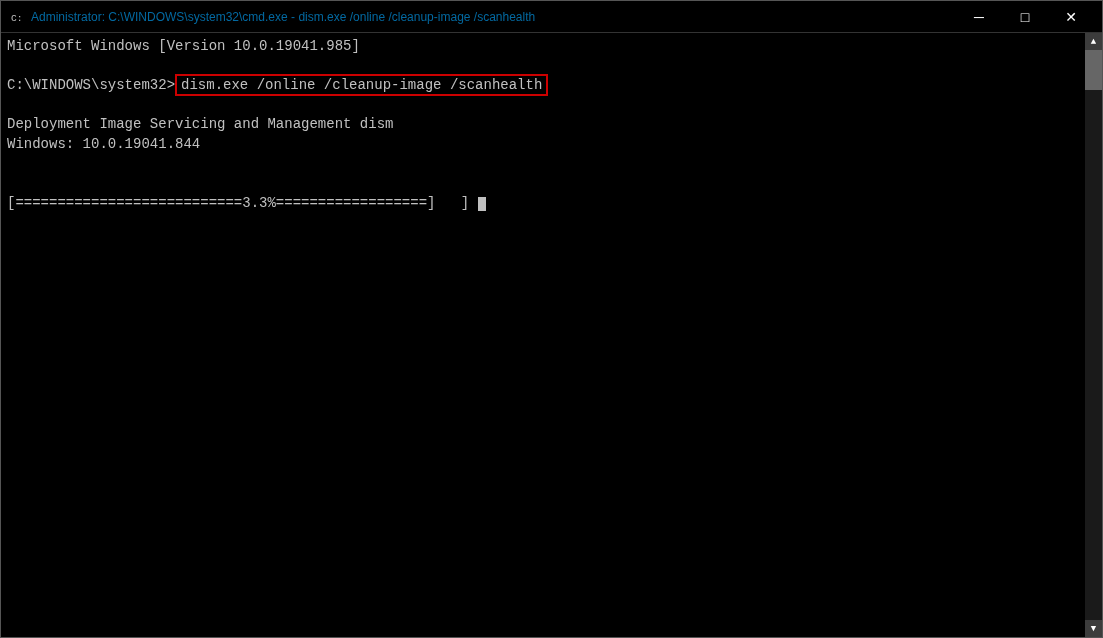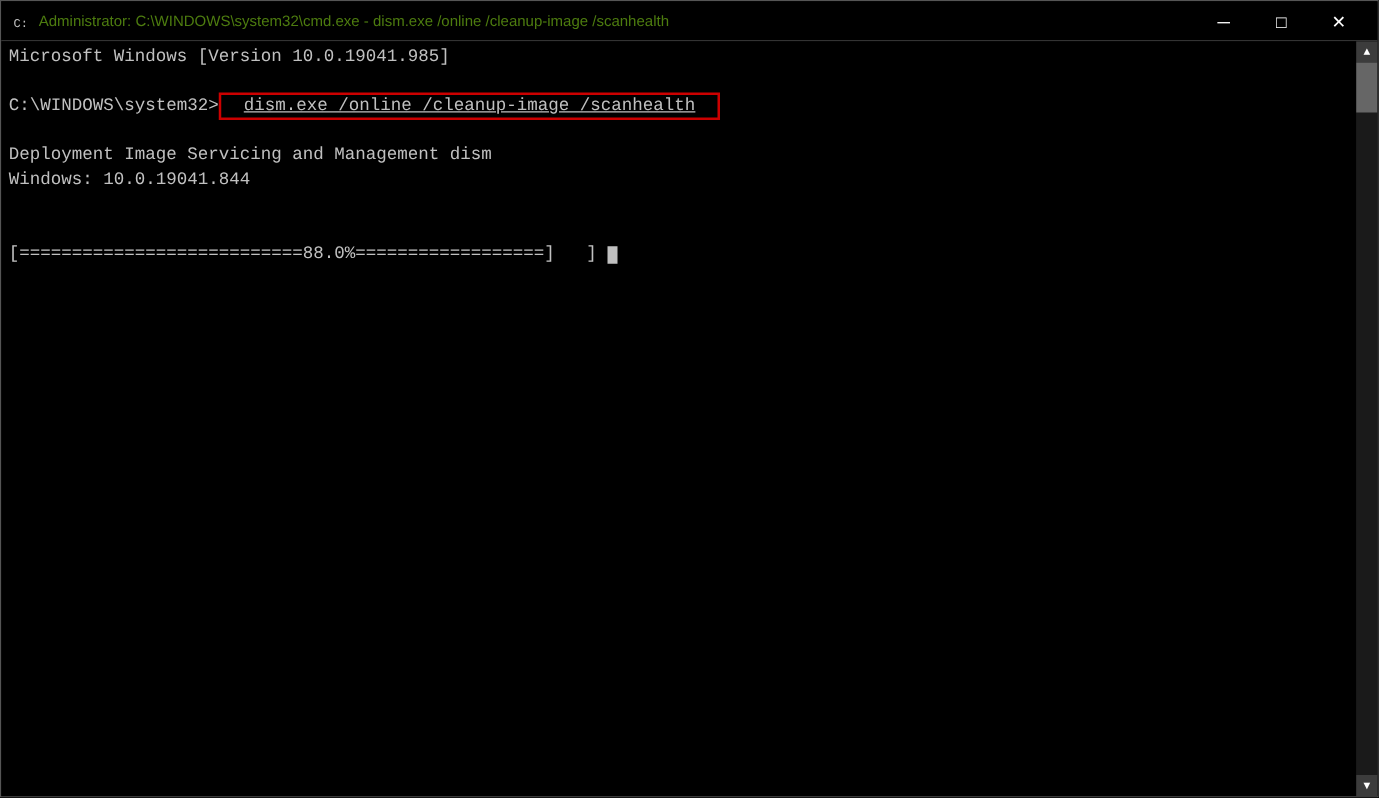--- a/index.html
+++ b/index.html
@@ -48,21 +48,21 @@
       align-items: center;
       justify-content: center;
     }
 
     .titlebar-icon svg {
       width: 14px;
       height: 14px;
     }
 
     .titlebar-title {
-      color: #4d7c0f;
+      color: #0369a1;
       font-size: 12px;
       font-family: 'Segoe UI', Arial, sans-serif;
     }
 
     .titlebar-controls {
       display: flex;
       gap: 0;
     }
 
     .titlebar-btn {
@@ -136,22 +136,21 @@
     .line {
       white-space: pre;
       display: block;
     }
 
     .command-highlight {
       color: #c0c0c0;
       background: transparent;
       border: 2px solid #cc0000;
       display: inline;
-      padding: 1px 18px;
-      text-decoration: underline;
+      padding: 1px 4px;
     }
 
     .cursor {
       display: inline-block;
       width: 8px;
       height: 14px;
       background: #c0c0c0;
       vertical-align: text-bottom;
       animation: blink 1s step-end infinite;
     }
@@ -189,21 +188,21 @@
   <div class="content-area">
     <div class="terminal-content">
       <span class="line">Microsoft Windows [Version 10.0.19041.985]</span>
       <span class="line"> </span>
       <span class="line"><span>C:\WINDOWS\system32&gt;</span><span class="command-highlight">dism.exe /online /cleanup-image /scanhealth</span></span>
       <span class="line"> </span>
       <span class="line">Deployment Image Servicing and Management dism</span>
       <span class="line">Windows: 10.0.19041.844</span>
       <span class="line"> </span>
       <span class="line"> </span>
-      <span class="line progress-line"><span>[===========================88.0%==================]</span><span>   ] </span><span class="cursor"></span></span>
+      <span class="line progress-line"><span>[===========================3.3%==================]</span><span>   ] </span><span class="cursor"></span></span>
     </div>
 
     <div class="scrollbar">
       <div class="scrollbar-up-btn">▲</div>
       <div class="scrollbar-track">
         <div class="scrollbar-thumb"></div>
       </div>
       <div class="scrollbar-down-btn">▼</div>
     </div>
   </div>

